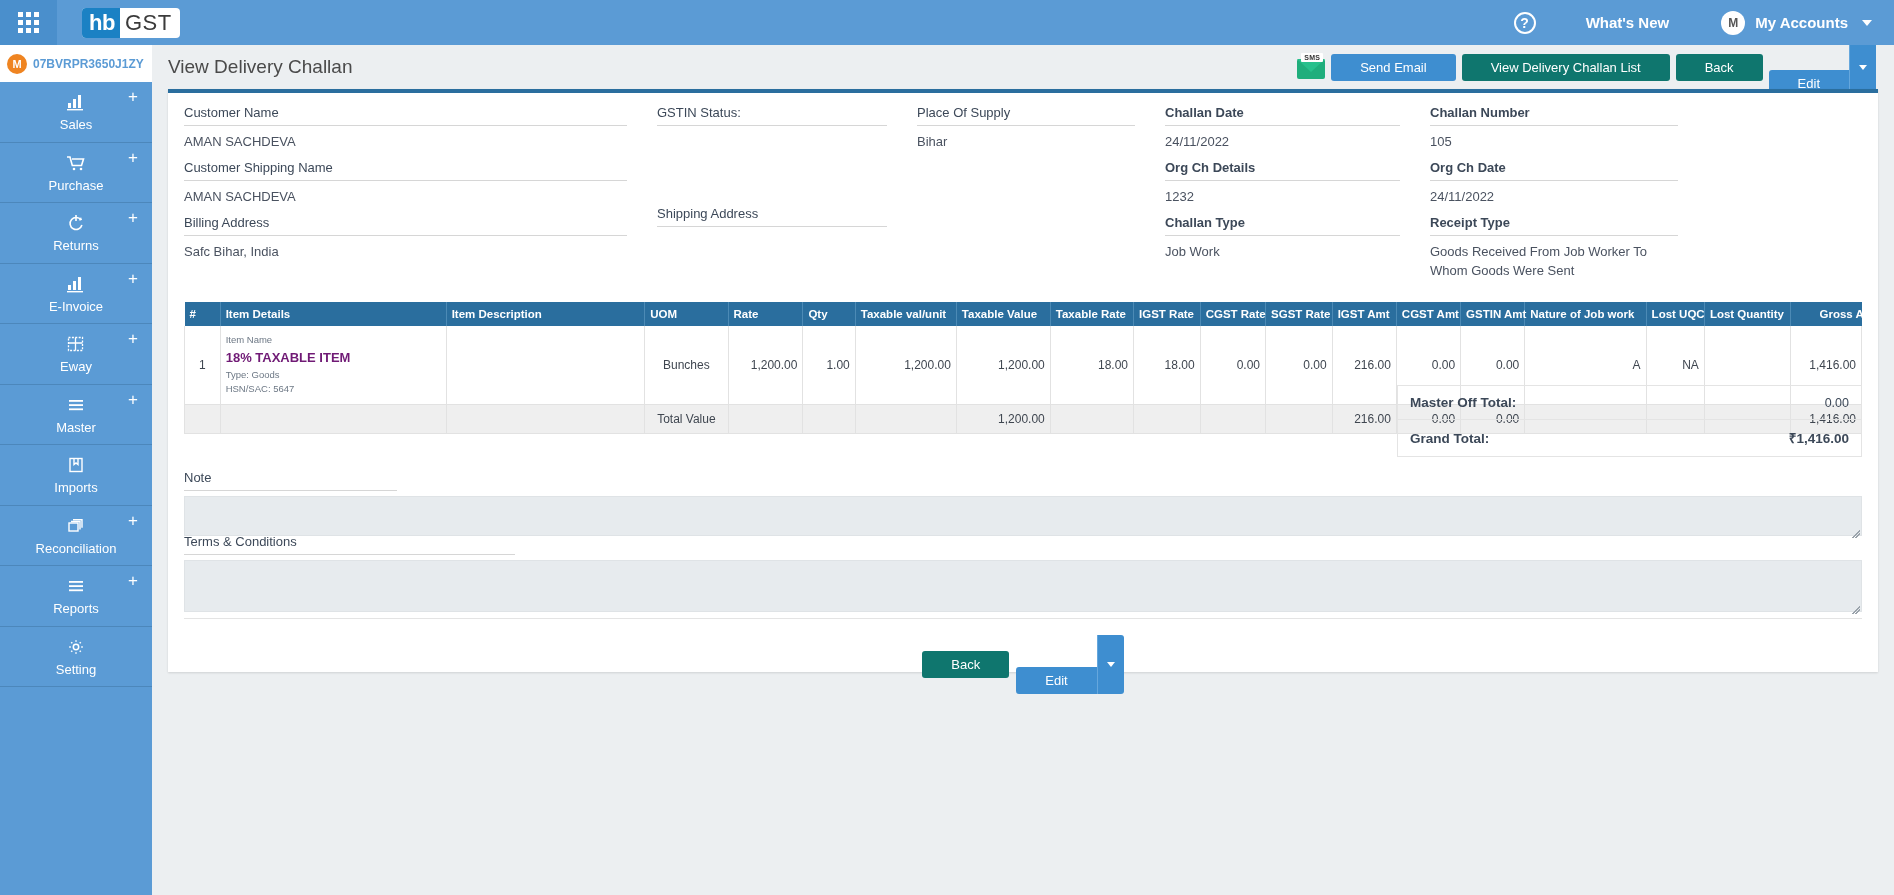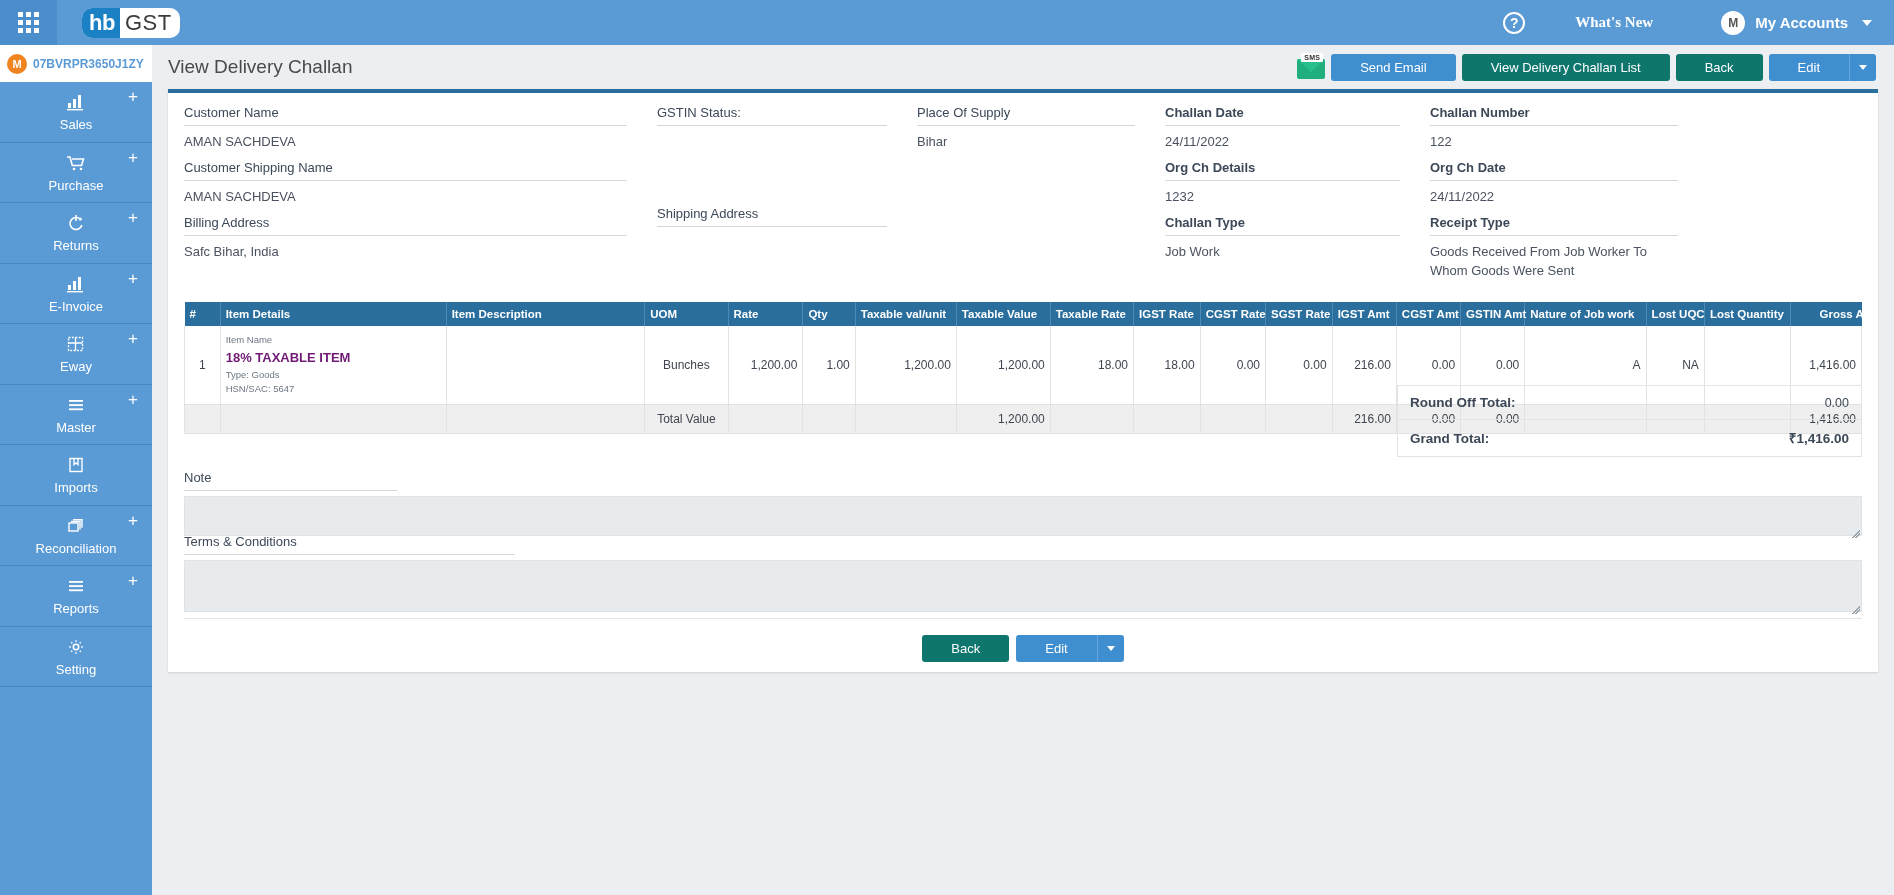--- a/index.html
+++ b/index.html
@@ -20,40 +20,40 @@
   }
   .grid-btn {
     width: 57px; height: 45px; background: #4a8fcc;
     display: flex; align-items: center; justify-content: center;
     cursor: pointer;
   }
   .grid-glyph { display: grid; grid-template-columns: repeat(3, 5px); grid-gap: 3px; }
   .grid-glyph i { width: 5px; height: 5px; background: #fff; display: block; }
   .logo {
     margin-left: 25px; height: 30px; display: flex; align-items: stretch;
-    background: #fff; border-radius: 10px; overflow: hidden;
+    background: #fff; border-radius: 4px; overflow: hidden;
   }
   .logo-hb {
     background: #1b81c4; color: #fff; font-size: 22px; font-weight: bold;
     padding: 0 5px 0 7px; display: flex; align-items: center; letter-spacing: -.5px;
   }
   .logo-gst {
     color: #3b3b3b; font-size: 22px; padding: 0 8px 0 5px;
     display: flex; align-items: center; letter-spacing: .5px;
   }
   .topbar-right {
     margin-left: auto; display: flex; align-items: center; gap: 0px;
     padding-right: 22px; color: #fff;
   }
   .help-icon {
     width: 22px; height: 22px; border: 2px solid #fff; border-radius: 50%;
     color: #fff; font-size: 14px; display: flex; align-items: center;
     justify-content: center; margin-right: 50px; cursor: pointer; font-weight: bold;
   }
-  .whats-new { font-size: 15px; font-weight: bold; margin-right: 68px; cursor: pointer; font-family: Liberation Serif, serif; }
+  .whats-new { font-size: 15px; font-weight: bold; margin-right: 52px; cursor: pointer; }
   .acct-wrap { display: flex; align-items: center; cursor: pointer; }
   .avatar-circle {
     width: 24px; height: 24px; border-radius: 50%; background: #fff; color: #555;
     font-size: 12px; font-weight: bold; display: flex; align-items: center;
     justify-content: center; margin-right: 10px;
   }
   .acct-name { font-size: 15px; font-weight: bold; margin-right: 14px; }
   .caret-down {
     width: 0; height: 0; border-left: 5px solid transparent;
     border-right: 5px solid transparent; border-top: 6px solid #fff;
@@ -119,21 +119,21 @@
   .btn-grey { background: #0f766e; color: #fff; }
   .btn-caret {
     background: #3e8ed0; color: #fff; border: none; border-left: 1px solid #65a7dd;
     border-radius: 3px; padding: 7px 9px; cursor: pointer;
   }
   .caret-wht {
     width: 0; height: 0; border-left: 4px solid transparent;
     border-right: 4px solid transparent; border-top: 5px solid #fff; display: block;
   }
   .split { display: flex; }
-  .split .btn { border-radius: 3px 0 0 3px; }
+  .split .btn { border-radius: 3px 0 0 3px; margin-top: 32px; }
   .split .btn-caret { border-radius: 0 3px 3px 0; }
 
   
   .card {
     position: absolute; top: 89px; left: 168px; width: 1710px; height: 583px;
     background: #fff; border-top: 4px solid #2a6e9e;
     box-shadow: 0 1px 2px rgba(0,0,0,.12);
   }
 
   
@@ -430,21 +430,21 @@
         </div>
         <div class="fblock">
           <div class="field-label bold">Challan Type</div>
           <div class="field-value">Job Work</div>
         </div>
       </div>
 
       <div class="fcol" style="width:248px;padding-right:0">
         <div class="fblock">
           <div class="field-label bold">Challan Number</div>
-          <div class="field-value">122</div>
+          <div class="field-value">105</div>
         </div>
         <div class="fblock">
           <div class="field-label bold">Org Ch Date</div>
           <div class="field-value">24/11/2022</div>
         </div>
         <div class="fblock">
           <div class="field-label bold">Receipt Type</div>
           <div class="field-value">Goods Received From Job Worker To Whom Goods Were Sent</div>
         </div>
       </div>
@@ -544,21 +544,21 @@
           <td></td>
           <td></td>
           <td></td>
           <td class="num">1,416.00</td>
         </tr>
       </tbody>
     </table>
   </div>
 
   <div class="tot-box" style="top:292px">
-    <span class="lbl">Round Off Total:</span>
+    <span class="lbl">Master Off Total:</span>
     <span class="val">0.00</span>
   </div>
   <div class="tot-box grand" style="top:326px">
     <span class="lbl">Grand Total:</span>
     <span class="val">₹1,416.00</span>
   </div>
 
   <div class="notes" style="top:441px">
     <div class="note-label" style="width:331px">Terms &amp; Conditions</div>
     <div style="position:relative">

